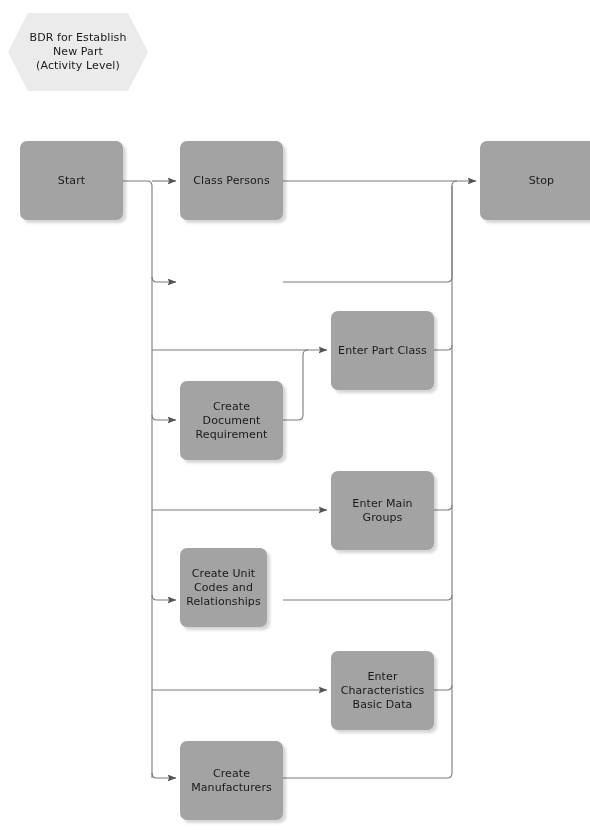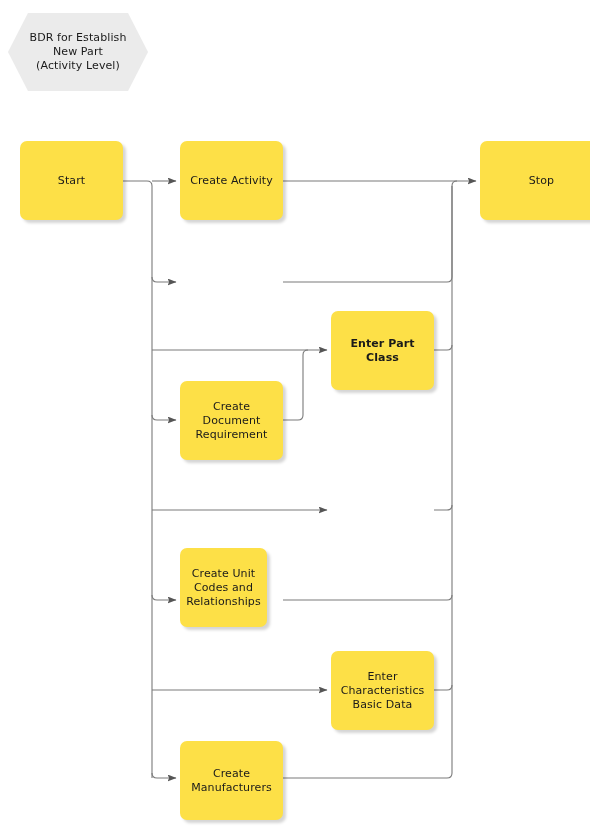--- a/index.html
+++ b/index.html
@@ -34,21 +34,21 @@
     justify-content: center;
     text-align: center;
     color: #1a1a1a;
     font-size: 11px;
     line-height: 14px;
     letter-spacing: 0.1px;
     white-space: pre-line;
     z-index: 3;
   }
   .node.activity {
-    background: #fde047;
+    background: #a3a3a3;
     border-radius: 7px;
     box-shadow: 3px 3px 3px rgba(0,0,0,0.17);
     padding: 2px 4px;
   }
   .node.title-hex {
     background: #ebebeb;
     color: #1a1a1a;
     box-shadow: none;
     padding: 8px 20px;
     filter: drop-shadow(3px 3px 2px rgba(0,0,0,0.14));
@@ -110,38 +110,42 @@
     <span>BDR for Establish
 New Part
 (Activity Level)</span>
   </div>
 
   <div class="node activity" style="left:20px; top:141px; width:103px; height:79px;">
     <span>Start</span>
   </div>
 
   <div class="node activity" style="left:180px; top:141px; width:103px; height:79px;">
-    <span>Create Activity</span>
+    <span>Class Persons</span>
   </div>
 
   <div class="node activity" style="left:480px; top:141px; width:123px; height:79px;">
     <span>Stop</span>
   </div>
 
 
-  <div class="node activity" style="left:331px; top:311px; width:103px; height:79px;font-weight:bold;">
+  <div class="node activity" style="left:331px; top:311px; width:103px; height:79px;">
     <span>Enter Part Class</span>
   </div>
 
   <div class="node activity" style="left:180px; top:381px; width:103px; height:79px;">
     <span>Create
 Document
 Requirement</span>
   </div>
 
+  <div class="node activity" style="left:331px; top:471px; width:103px; height:79px;">
+    <span>Enter Main
+Groups</span>
+  </div>
 
   <div class="node activity" style="left:180px; top:548px; width:87px; height:79px;">
     <span>Create Unit
 Codes and
 Relationships</span>
   </div>
 
   <div class="node activity" style="left:331px; top:651px; width:103px; height:79px;text-align:center;">
     <span>Enter
 Characteristics

